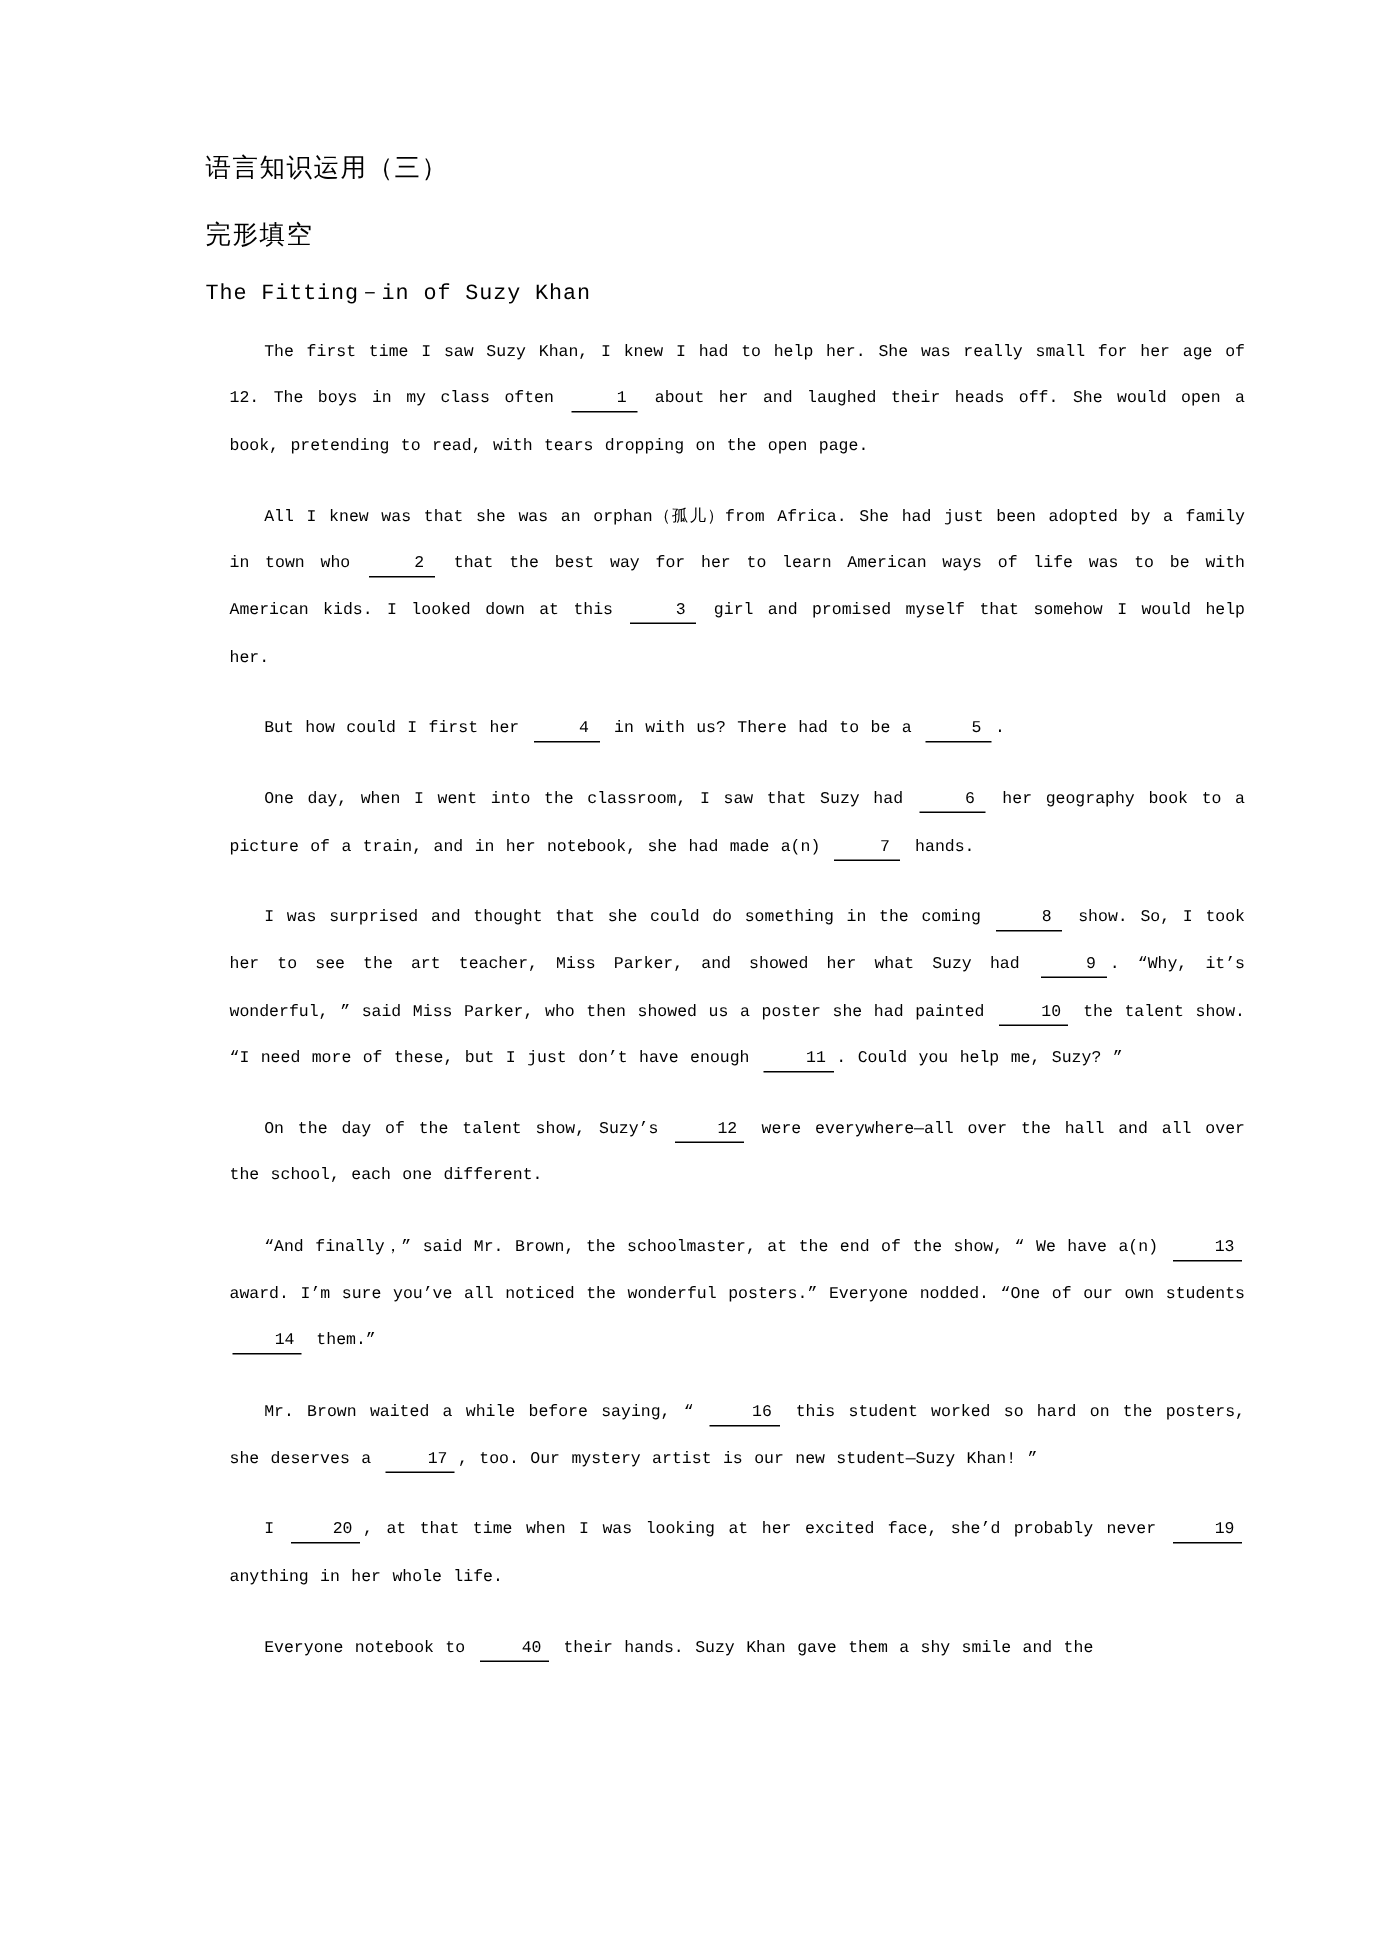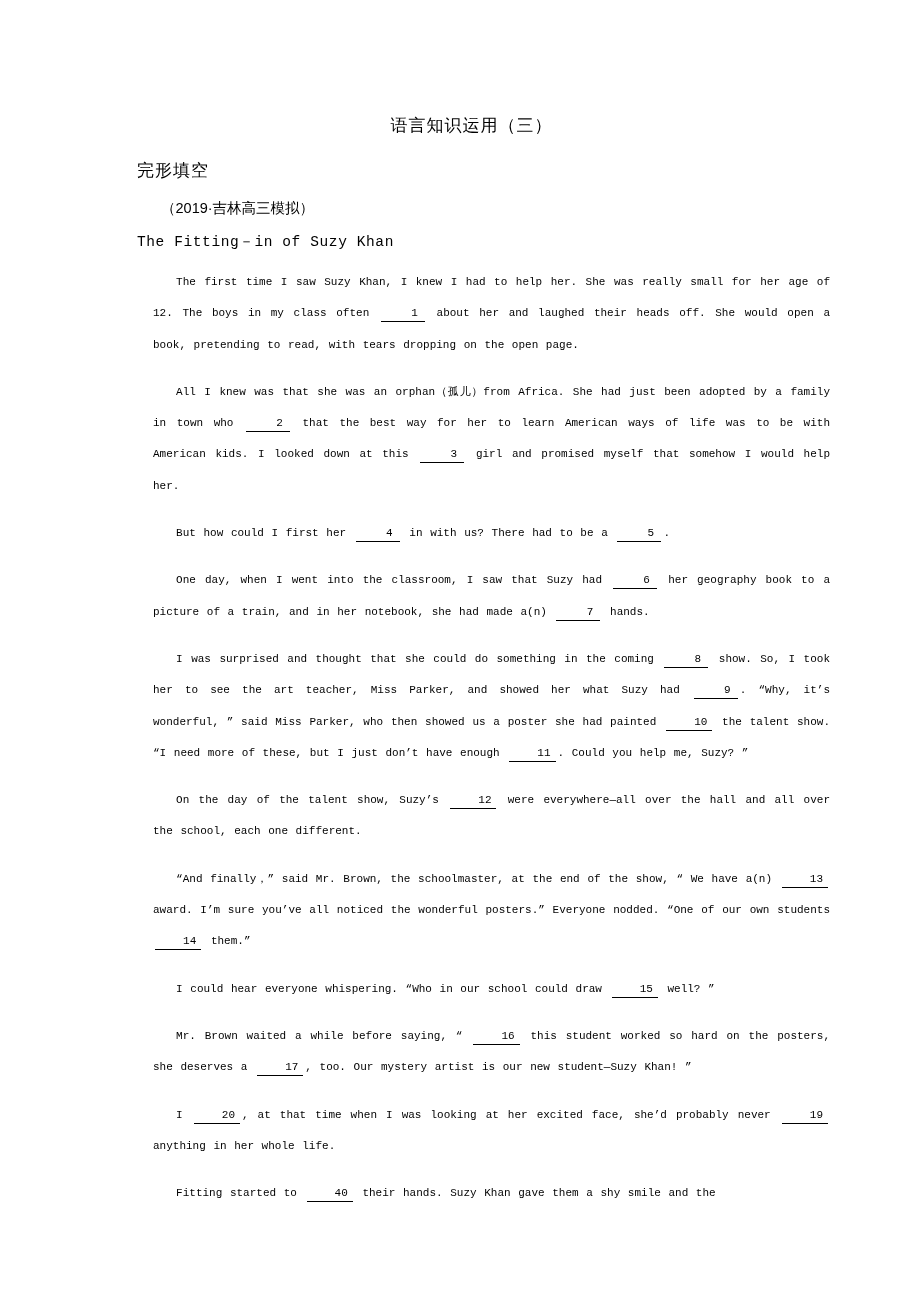--- a/index.html
+++ b/index.html
@@ -16,25 +16,24 @@
     overflow: hidden;
   }
   .page {
     width: 920px;
     height: 1302px;
     box-sizing: border-box;
     padding: 100px 74px 0 137px;
     position: relative;
   }
   .doc-title {
-    text-align: center;
     font-family: "Liberation Sans", sans-serif;
     font-size: 17px;
     letter-spacing: 1px;
-    margin: 14px 0 22px 0;
+    margin: 0 0 22px 0;
     padding-right: 40px;
   }
   .section-head {
     font-family: Liberation Mono, monospace;
     font-size: 17px;
     letter-spacing: 1px;
     margin: 0 0 17px 0;
   }
   .source {
     font-family: "Liberation Sans", sans-serif;
@@ -76,31 +75,29 @@
 </style>
 </head>
 <body>
 
 <div class="page">
 
   <div class="doc-title">语言知识运用（三）</div>
 
   <div class="section-head">完形填空</div>
 
-  <div class="source">（2019·吉林高三模拟）</div>
 
   <div class="passage-title">The Fitting－in of Suzy Khan</div>
 
   <div id="paragraphs">
       <div class="para indent"><span>The first time I saw Suzy Khan, I knew I had to help her. She was really small for her age of 12. The boys in my class often </span><span class="blank">1</span><span> about her and laughed their heads off. She would open a book, pretending to read, with tears dropping on the open page.</span></div>
       <div class="para indent"><span>All I knew was that she was an orphan（孤儿）from Africa. She had just been adopted by a family in town who </span><span class="blank">2</span><span> that the best way for her to learn American ways of life was to be with American kids. I looked down at this </span><span class="blank">3</span><span> girl and promised myself that somehow I would help her.</span></div>
       <div class="para indent"><span>But how could I first her </span><span class="blank">4</span><span> in with us? There had to be a </span><span class="blank">5</span><span>.</span></div>
       <div class="para indent"><span>One day, when I went into the classroom, I saw that Suzy had </span><span class="blank">6</span><span> her geography book to a picture of a train, and in her notebook, she had made a(n) </span><span class="blank">7</span><span> hands.</span></div>
       <div class="para indent"><span>I was surprised and thought that she could do something in the coming </span><span class="blank">8</span><span> show. So, I took her to see the art teacher, Miss Parker, and showed her what Suzy had </span><span class="blank">9</span><span>. “Why, it’s wonderful, ” said Miss Parker, who then showed us a poster she had painted </span><span class="blank">10</span><span> the talent show. “I need more of these, but I just don’t have enough </span><span class="blank">11</span><span>. Could you help me, Suzy? ”</span></div>
       <div class="para indent"><span>On the day of the talent show, Suzy’s </span><span class="blank">12</span><span> were everywhere—all over the hall and all over the school, each one different.</span></div>
       <div class="para indent"><span>“And finally，” said Mr. Brown, the schoolmaster, at the end of the show, “ We have a(n) </span><span class="blank">13</span><span> award. I’m sure you’ve all noticed the wonderful posters.” Everyone nodded. “One of our own students </span><span class="blank">14</span><span> them.”</span></div>
-      <div class="para indent"><span>I could hear everyone whispering. “Who in our school could draw </span><span class="blank">15</span><span> well? ”</span></div>
       <div class="para indent"><span>Mr. Brown waited a while before saying, “ </span><span class="blank">16</span><span> this student worked so hard on the posters, she deserves a </span><span class="blank">17</span><span>, too. Our mystery artist is our new student—Suzy Khan! ”</span></div>
       <div class="para indent"><span>I </span><span class="blank">20</span><span>, at that time when I was looking at her excited face, she’d probably never </span><span class="blank">19</span><span> anything in her whole life.</span></div>
-      <div class="para indent"><span>Fitting started to </span><span class="blank">40</span><span> their hands. Suzy Khan gave them a shy smile and the</span></div>
+      <div class="para indent"><span>Everyone notebook to </span><span class="blank">40</span><span> their hands. Suzy Khan gave them a shy smile and the</span></div>
     </div>
 
 </div>
 
 </body></html>

